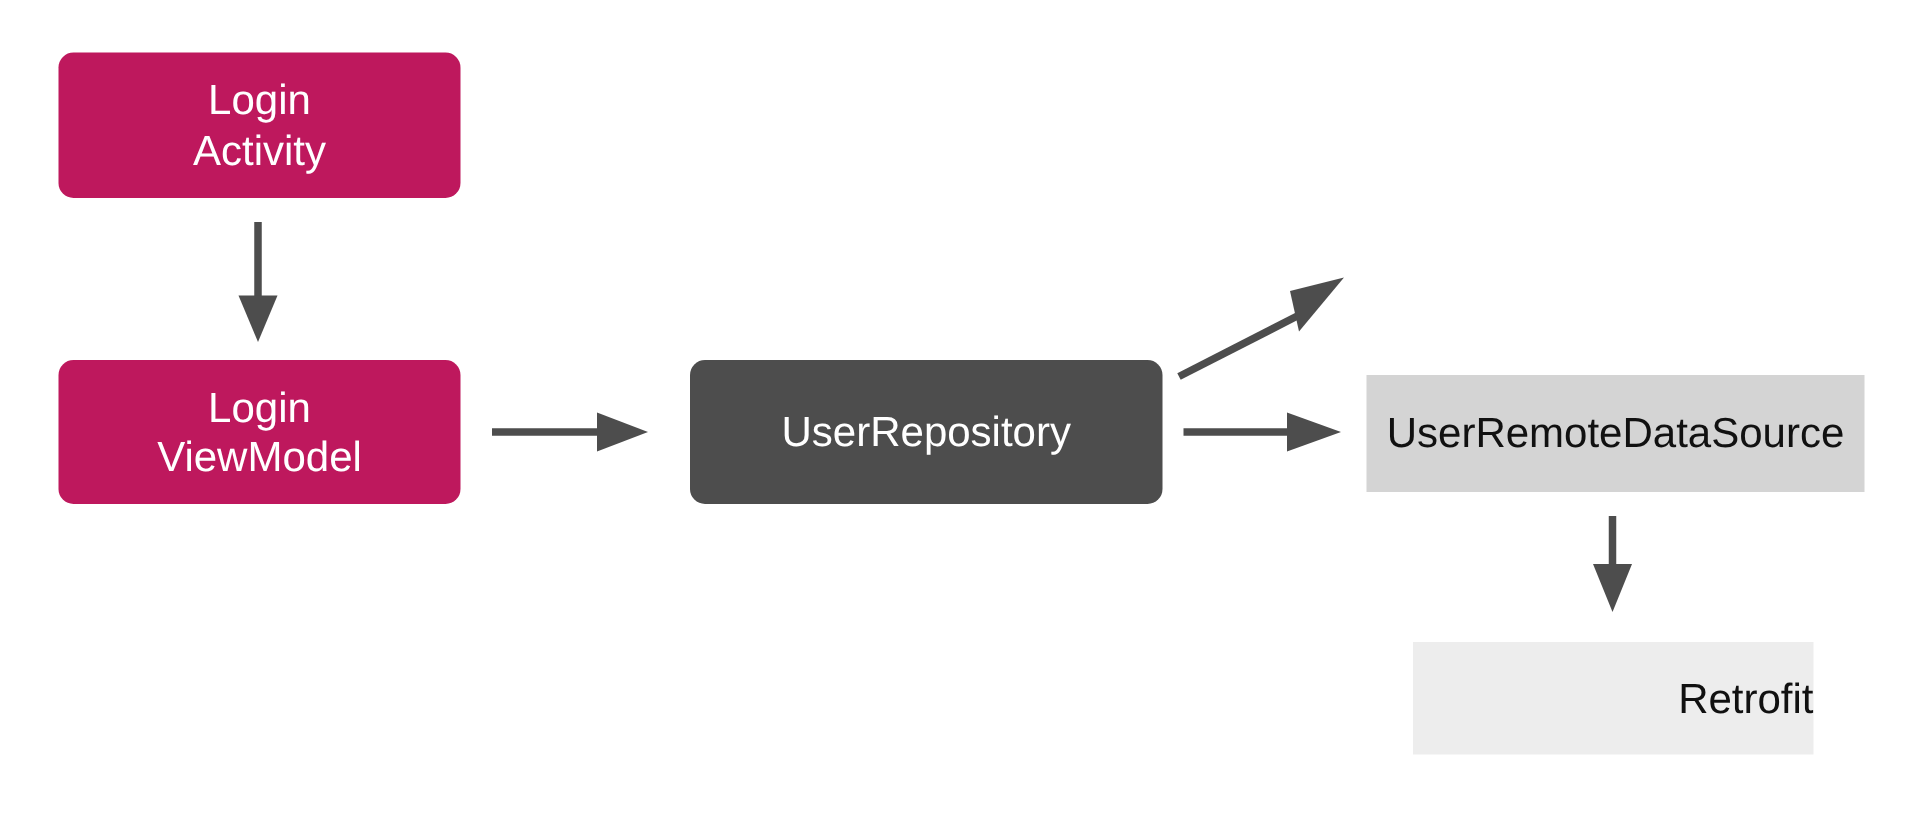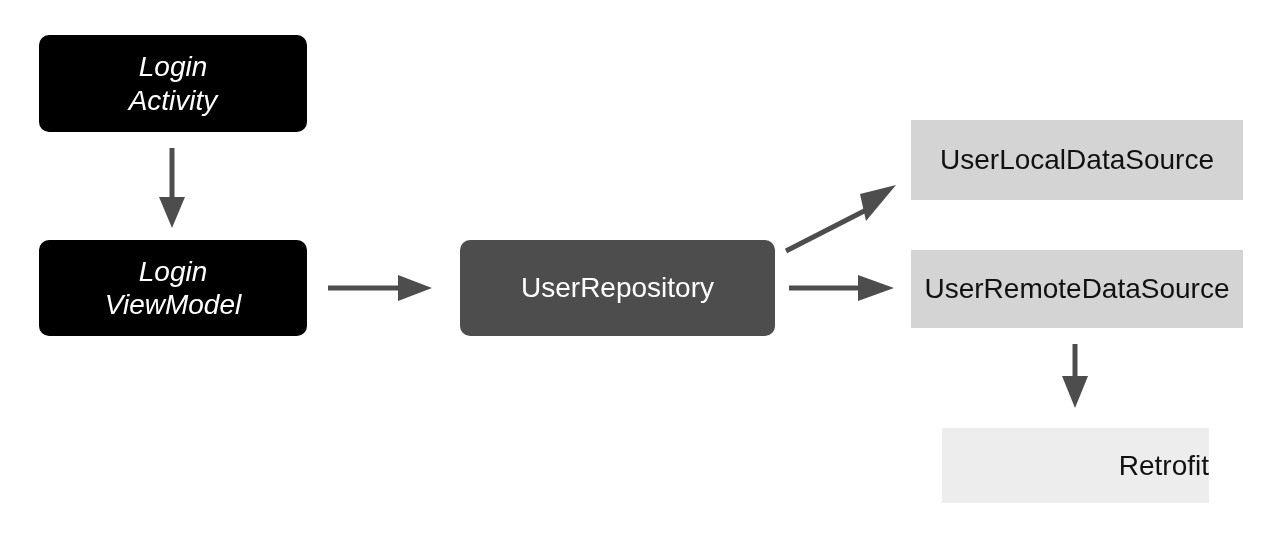--- a/index.html
+++ b/index.html
@@ -21,25 +21,24 @@
     position: absolute;
     display: flex;
     align-items: center;
     justify-content: center;
     text-align: center;
     box-sizing: border-box;
     line-height: 1.18;
     white-space: pre-line;
   }
   .node-green {
-    background: #000000;
+    background: #be185d;
     color: #ffffff;
     border-radius: 10px;
     font-size: 28px;
-    font-style: italic;
   }
   .node-dark {
     background: #4D4D4D;
     color: #ffffff;
     border-radius: 10px;
     font-size: 28px;
   }
   .node-gray {
     background: #D4D4D4;
     color: #111111;
@@ -101,23 +100,20 @@
 
   <div class="node node-green" style="left:39px; top:240px; width:268px; height:96px;">
     <span>Login
 ViewModel</span>
   </div>
 
   <div class="node node-dark" style="left:460px; top:240px; width:315px; height:96px;">
     <span>UserRepository</span>
   </div>
 
-  <div class="node node-gray" style="left:911px; top:120px; width:332px; height:80px;">
-    <span>UserLocalDataSource</span>
-  </div>
 
   <div class="node node-gray" style="left:911px; top:250px; width:332px; height:78px;">
     <span>UserRemoteDataSource</span>
   </div>
 
   <div class="node node-light" style="left:942px; top:428px; width:267px; height:75px;justify-content:flex-end;">
     <span>Retrofit</span>
   </div>
 
 </div>

